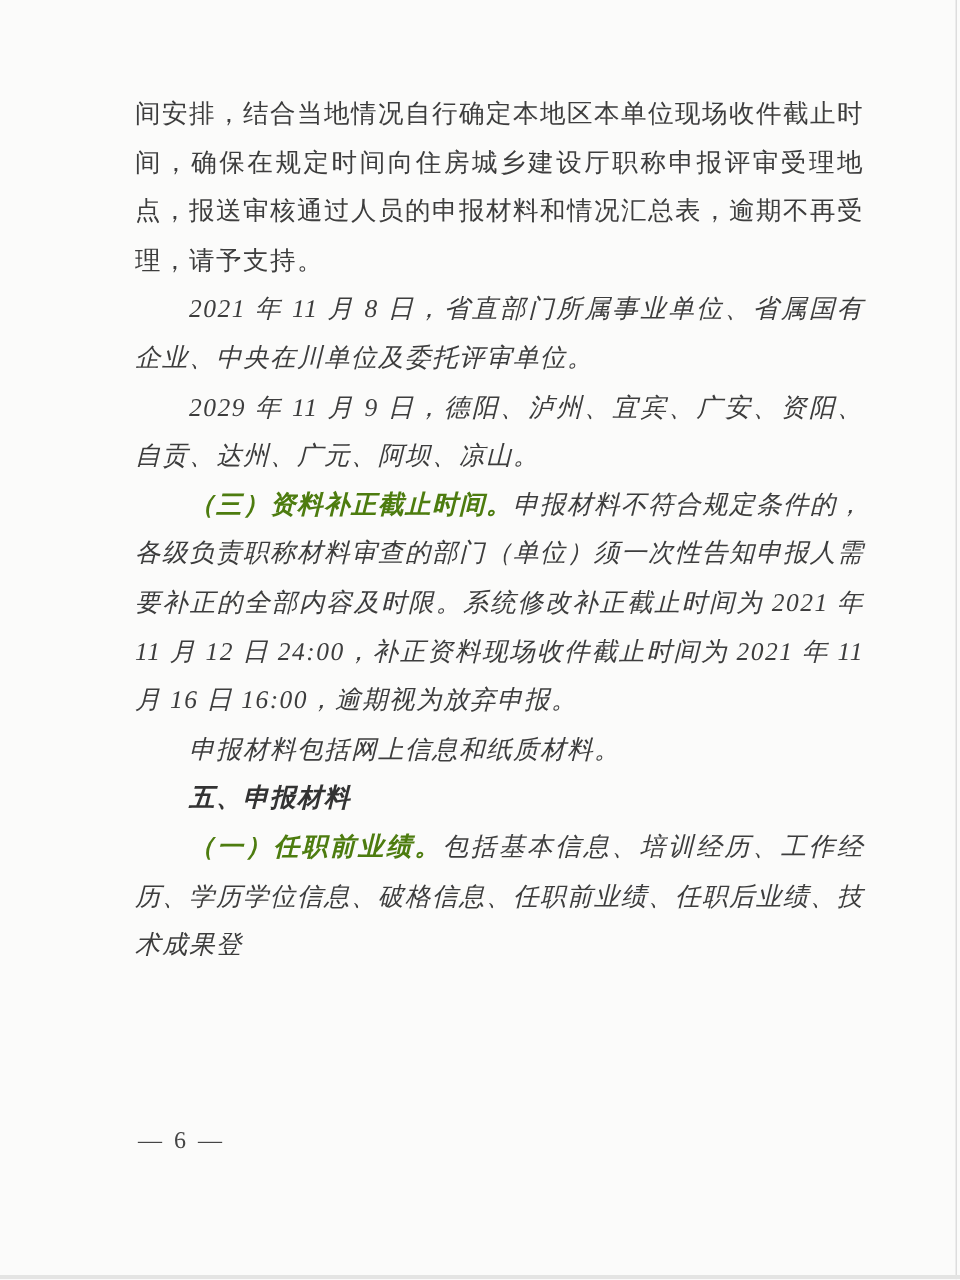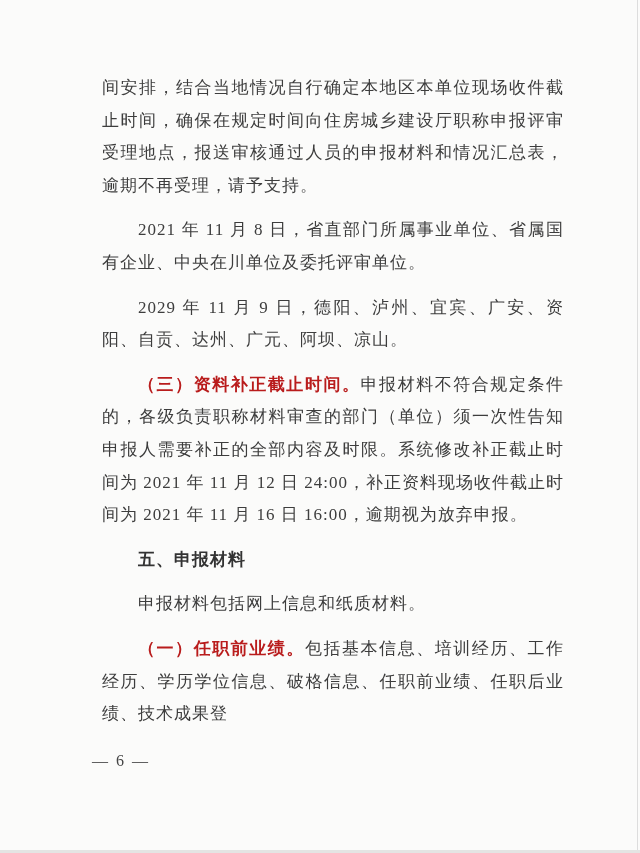--- a/index.html
+++ b/index.html
@@ -34,34 +34,35 @@
     height: 3px;
     background: #e4e4e3;
   }
   .content {
     position: absolute;
     top: 60px;
     left: 90px;
     width: 486px;
   }
   .doc-par {
-    margin: 12px;
+    margin: 0;
     font-size: 17px;
     line-height: 32.6px;
     letter-spacing: 1px;
     text-align: justify;
     text-justify: inter-ideograph;
     word-break: break-all;
   }
   .doc-par.indent {
     text-indent: 36px;
+    font-style: italic;
   }
   .doc-par .lead {
     font-weight: 700;
-    color: #b91c1c;
+    color: #4d7c0f;
   }
   .doc-par.heading {
     font-weight: 700;
     color: #333333;
     text-align: left;
   }
   .page-number {
     position: absolute;
     left: 92px;
     top: 752px;
@@ -72,20 +73,20 @@
 </style>
 </head>
 <body>
 
 <div class="page">
   <div class="content">
       <p class="doc-par">间安排，结合当地情况自行确定本地区本单位现场收件截止时间，确保在规定时间向住房城乡建设厅职称申报评审受理地点，报送审核通过人员的申报材料和情况汇总表，逾期不再受理，请予支持。</p>
       <p class="doc-par indent">2021 年 11 月 8 日，省直部门所属事业单位、省属国有企业、中央在川单位及委托评审单位。</p>
       <p class="doc-par indent">2029 年 11 月 9 日，德阳、泸州、宜宾、广安、资阳、自贡、达州、广元、阿坝、凉山。</p>
       <p class="doc-par indent"><b class="lead">（三）资料补正截止时间。</b>申报材料不符合规定条件的，各级负责职称材料审查的部门（单位）须一次性告知申报人需要补正的全部内容及时限。系统修改补正截止时间为 2021 年 11 月 12 日 24:00，补正资料现场收件截止时间为 2021 年 11 月 16 日 16:00，逾期视为放弃申报。</p>
+      <p class="doc-par indent">申报材料包括网上信息和纸质材料。</p>
       <p class="doc-par indent heading">五、申报材料</p>
-      <p class="doc-par indent">申报材料包括网上信息和纸质材料。</p>
       <p class="doc-par indent"><b class="lead">（一）任职前业绩。</b>包括基本信息、培训经历、工作经历、学历学位信息、破格信息、任职前业绩、任职后业绩、技术成果登</p>
     </div>
   <div class="page-number">— 6 —</div>
   <div class="edge-right"></div>
   <div class="edge-bottom"></div>
 </div>
 
 </body></html>

